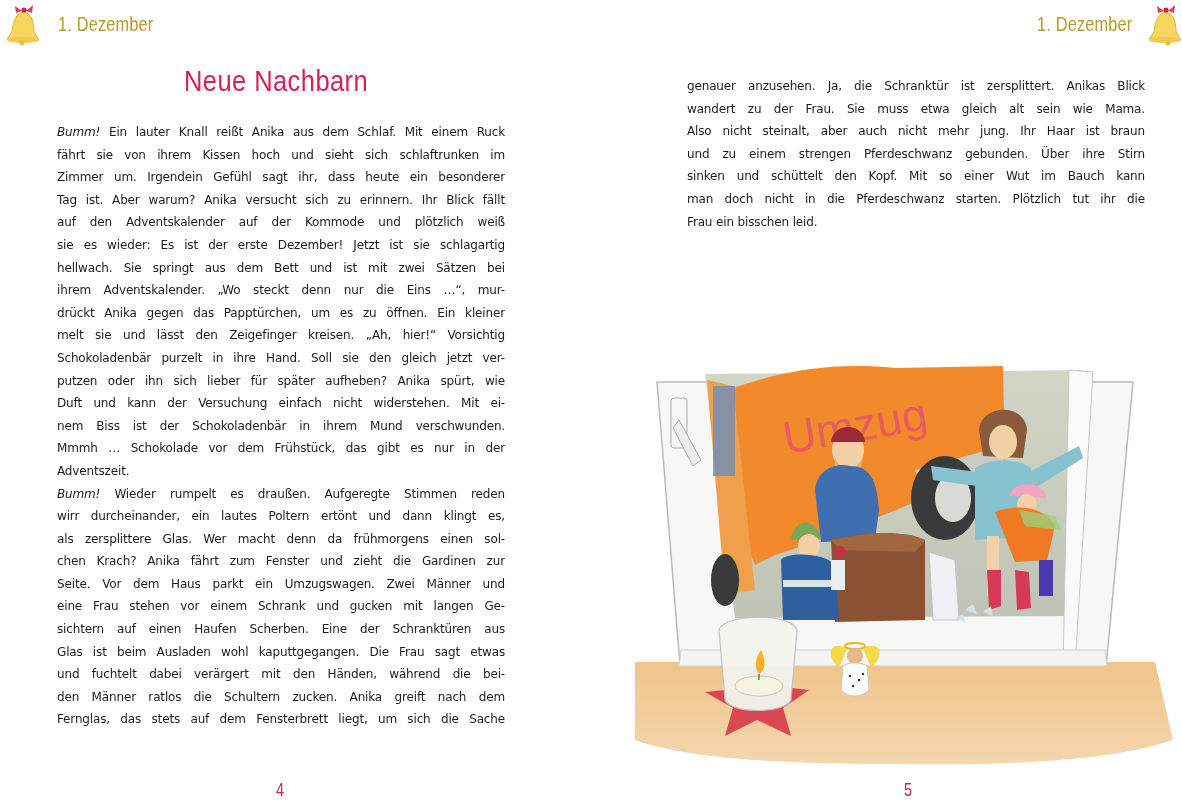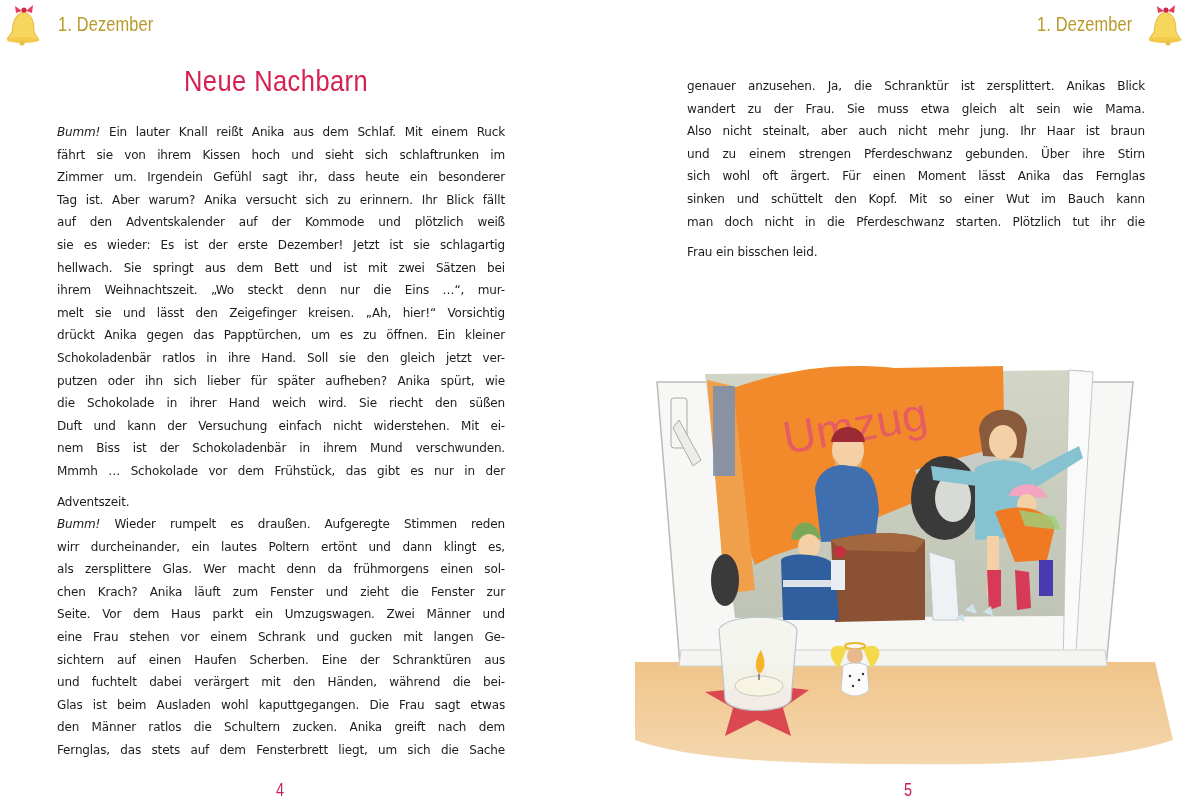--- a/index.html
+++ b/index.html
@@ -33,21 +33,21 @@
     }
 
     .body-text {
       position: absolute;
       font-family: "DejaVu Sans", sans-serif;
       font-size: 12px; line-height: 22.6px; color: #1c1c1c;
     }
     .page-left .body-text { left: 53px; top: 121px; width: 448px; }
     .page-right .body-text { left: 92px; top: 75px; width: 458px; }
     .line { display: block; white-space: nowrap; text-align: justify; text-align-last: justify; letter-spacing: -0.15px; }
-    .line.last { text-align-last: left; margin-top: 8px; }
+    .line.last { text-align-last: left; }
     .line i { font-style: italic; }
 
     .folio {
       position: absolute; top: 780px;
       font-family: "Liberation Sans", sans-serif;
       font-size: 18px; color: #c81e4c;
       transform: scaleX(0.8);
     }
     .page-left .folio { left: 271px; }
     .page-right .folio { left: 308px; }
@@ -72,39 +72,38 @@
     <h1 class="chapter-title">Neue Nachbarn</h1>
 
     <div class="body-text" id="left-text">
         <span class="line"><i>Bumm!</i> Ein lauter Knall reißt Anika aus dem Schlaf. Mit einem Ruck</span>
         <span class="line">fährt sie von ihrem Kissen hoch und sieht sich schlaftrunken im</span>
         <span class="line">Zimmer um. Irgendein Gefühl sagt ihr, dass heute ein besonderer</span>
         <span class="line">Tag ist. Aber warum? Anika versucht sich zu erinnern. Ihr Blick fällt</span>
         <span class="line">auf den Adventskalender auf der Kommode und plötzlich weiß</span>
         <span class="line">sie es wieder: Es ist der erste Dezember! Jetzt ist sie schlagartig</span>
         <span class="line">hellwach. Sie springt aus dem Bett und ist mit zwei Sätzen bei</span>
-        <span class="line">ihrem Weihnachtszeit. „Wo steckt denn nur die Eins …“, mur-</span>
+        <span class="line">ihrem Adventskalender. „Wo steckt denn nur die Eins …“, mur-</span>
+        <span class="line">drückt Anika gegen das Papptürchen, um es zu öffnen. Ein kleiner</span>
         <span class="line">melt sie und lässt den Zeigefinger kreisen. „Ah, hier!“ Vorsichtig</span>
-        <span class="line">drückt Anika gegen das Papptürchen, um es zu öffnen. Ein kleiner</span>
-        <span class="line">Schokoladenbär ratlos in ihre Hand. Soll sie den gleich jetzt ver-</span>
+        <span class="line">Schokoladenbär purzelt in ihre Hand. Soll sie den gleich jetzt ver-</span>
         <span class="line">putzen oder ihn sich lieber für später aufheben? Anika spürt, wie</span>
-        <span class="line">die Schokolade in ihrer Hand weich wird. Sie riecht den süßen</span>
         <span class="line">Duft und kann der Versuchung einfach nicht widerstehen. Mit ei-</span>
         <span class="line">nem Biss ist der Schokoladenbär in ihrem Mund verschwunden.</span>
         <span class="line">Mmmh … Schokolade vor dem Frühstück, das gibt es nur in der</span>
         <span class="line last">Adventszeit.</span>
         <span class="line"><i>Bumm!</i> Wieder rumpelt es draußen. Aufgeregte Stimmen reden</span>
         <span class="line">wirr durcheinander, ein lautes Poltern ertönt und dann klingt es,</span>
         <span class="line">als zersplittere Glas. Wer macht denn da frühmorgens einen sol-</span>
-        <span class="line">chen Krach? Anika läuft zum Fenster und zieht die Fenster zur</span>
+        <span class="line">chen Krach? Anika fährt zum Fenster und zieht die Gardinen zur</span>
         <span class="line">Seite. Vor dem Haus parkt ein Umzugswagen. Zwei Männer und</span>
         <span class="line">eine Frau stehen vor einem Schrank und gucken mit langen Ge-</span>
         <span class="line">sichtern auf einen Haufen Scherben. Eine der Schranktüren aus</span>
+        <span class="line">Glas ist beim Ausladen wohl kaputtgegangen. Die Frau sagt etwas</span>
         <span class="line">und fuchtelt dabei verärgert mit den Händen, während die bei-</span>
-        <span class="line">Glas ist beim Ausladen wohl kaputtgegangen. Die Frau sagt etwas</span>
         <span class="line">den Männer ratlos die Schultern zucken. Anika greift nach dem</span>
         <span class="line">Fernglas, das stets auf dem Fensterbrett liegt, um sich die Sache</span>
       </div>
 
     <div class="folio">4</div>
   </div>
 
   <div class="page page-right">
     <div class="running-head">1. Dezember</div>
     <svg class="bell" viewBox="0 0 40 44">
@@ -113,21 +112,20 @@
       <circle cx="22" cy="41" r="2.6" fill="#e9c04d"></circle>
       <path d="M18 9 L11 4 L12 11 Z M22 9 L29 3 L28 11 Z" fill="#e0405e"></path>
       <circle cx="20" cy="8" r="2.6" fill="#c92848"></circle>
     </svg>
 
     <div class="body-text" id="right-text">
         <span class="line">genauer anzusehen. Ja, die Schranktür ist zersplittert. Anikas Blick</span>
         <span class="line">wandert zu der Frau. Sie muss etwa gleich alt sein wie Mama.</span>
         <span class="line">Also nicht steinalt, aber auch nicht mehr jung. Ihr Haar ist braun</span>
         <span class="line">und zu einem strengen Pferdeschwanz gebunden. Über ihre Stirn</span>
-        <span class="line">sich wohl oft ärgert. Für einen Moment lässt Anika das Fernglas</span>
         <span class="line">sinken und schüttelt den Kopf. Mit so einer Wut im Bauch kann</span>
         <span class="line">man doch nicht in die Pferdeschwanz starten. Plötzlich tut ihr die</span>
         <span class="line last">Frau ein bisschen leid.</span>
       </div>
 
     <svg class="illustration" viewBox="0 0 591 490">
       <defs>
         <linearGradient id="sill" x1="0" y1="0" x2="0" y2="1">
           <stop offset="0" stop-color="#f0c48a"></stop>
           <stop offset="1" stop-color="#f4d7ae"></stop>

